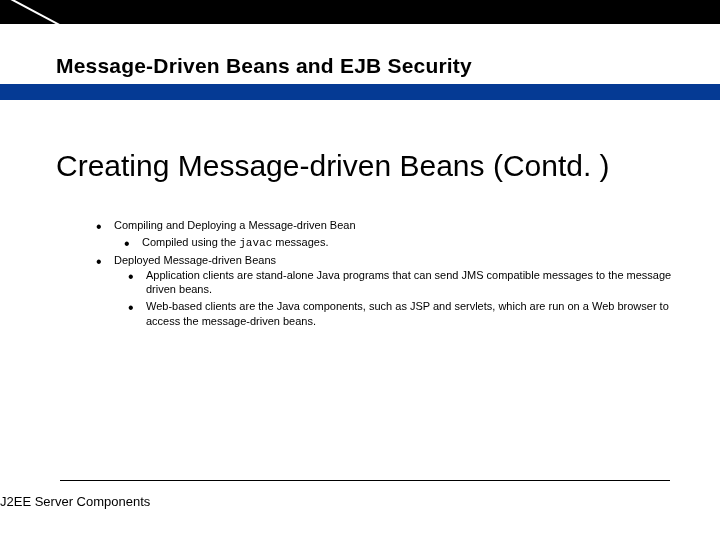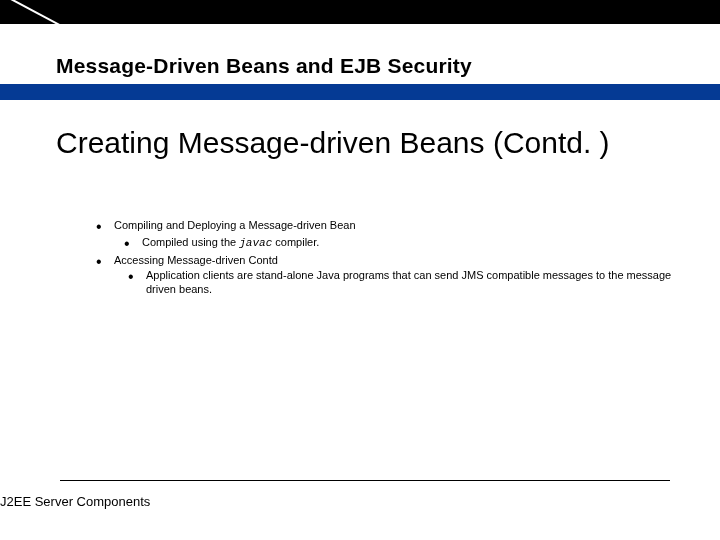--- a/index.html
+++ b/index.html
@@ -9,39 +9,39 @@
   .top-black { position: absolute; left: 0; top: 0; width: 720px; height: 24px; background: #000; }
   .diag-line { position: absolute; left: -8px; top: -12px; width: 88px; height: 2px; background: #fff; transform: rotate(28deg); transform-origin: left center; }
 
   .header-text {
     position: absolute; left: 56px; top: 54px;
     font-size: 21px; font-weight: bold; letter-spacing: 0.2px;
   }
   .blue-strip { position: absolute; left: 0; top: 84px; width: 720px; height: 16px; background: #053a94; }
 
   .title {
-    position: absolute; left: 56px; top: 124px; width: 620px;
+    position: absolute; left: 56px; top: 147px; width: 620px;
     font-size: 30px; font-weight: normal; line-height: 1.25;
   }
 
   .body {
     position: absolute; left: 96px; top: 218px; width: 580px;
     font-size: 11px; line-height: 1.35;
   }
   ul { list-style: none; }
   .lvl1 > li { position: relative; padding-left: 18px; margin-bottom: 2px; }
   .lvl1 > li::before { content: "•"; position: absolute; left: 0; top: -2px; font-size: 16px; }
   .lvl2 { margin-left: 10px; margin-top: 2px; }
   .lvl2 > li { position: relative; padding-left: 18px; margin-bottom: 2px; }
   .lvl2 > li::before { content: "•"; position: absolute; left: 0; top: -2px; font-size: 16px; }
   .lvl3 { margin-left: 14px; margin-top: 0; }
   .lvl3 > li { position: relative; padding-left: 18px; margin-bottom: 2px; }
   .lvl3 > li::before { content: "•"; position: absolute; left: 0; top: -2px; font-size: 16px; }
 
-  .mono { font-family: "Courier New", monospace; font-style: italic; }
+  .mono { font-family: "Courier New", monospace; }
 
   .footer-line { position: absolute; left: 60px; top: 480px; width: 610px; height: 1px; background: #000; }
   .footer-center {
     position: absolute; left: 0; top: 494px; width: 720px; text-align: left;
     font-size: 13px;
   }
   .footer-right {
     position: absolute; right: 56px; top: 492px; font-size: 13px;
   }
 </style>
@@ -58,29 +58,32 @@
   <div class="blue-strip"></div>
 
   <div class="title">Creating Message-driven Beans (Contd. )</div>
 
   <div class="body">
     <ul class="lvl1">
       <li>
         <span>Compiling and Deploying a Message-driven Bean</span>
         <ul class="lvl2">
           <li>
-            <span>Compiled using the </span><span class="mono">javac</span><span> compiler.</span>
+            <span>Compiled using the </span><span class="mono">javac</span><span> messages.</span>
           </li>
         </ul>
       </li>
       <li>
-        <span>Accessing Message-driven Contd</span>
+        <span>Deployed Message-driven Beans</span>
         <ul class="lvl3">
           <li>
             <span>Application clients are stand-alone Java programs that can send JMS compatible messages to the message driven beans.</span>
+          </li>
+          <li>
+            <span>Web-based clients are the Java components, such as JSP and servlets, which are run on a Web browser to access the message-driven beans.</span>
           </li>
         </ul>
       </li>
     </ul>
   </div>
 
   <div class="footer-line"></div>
   <div class="footer-center">J2EE Server Components</div>
 
 </div>

